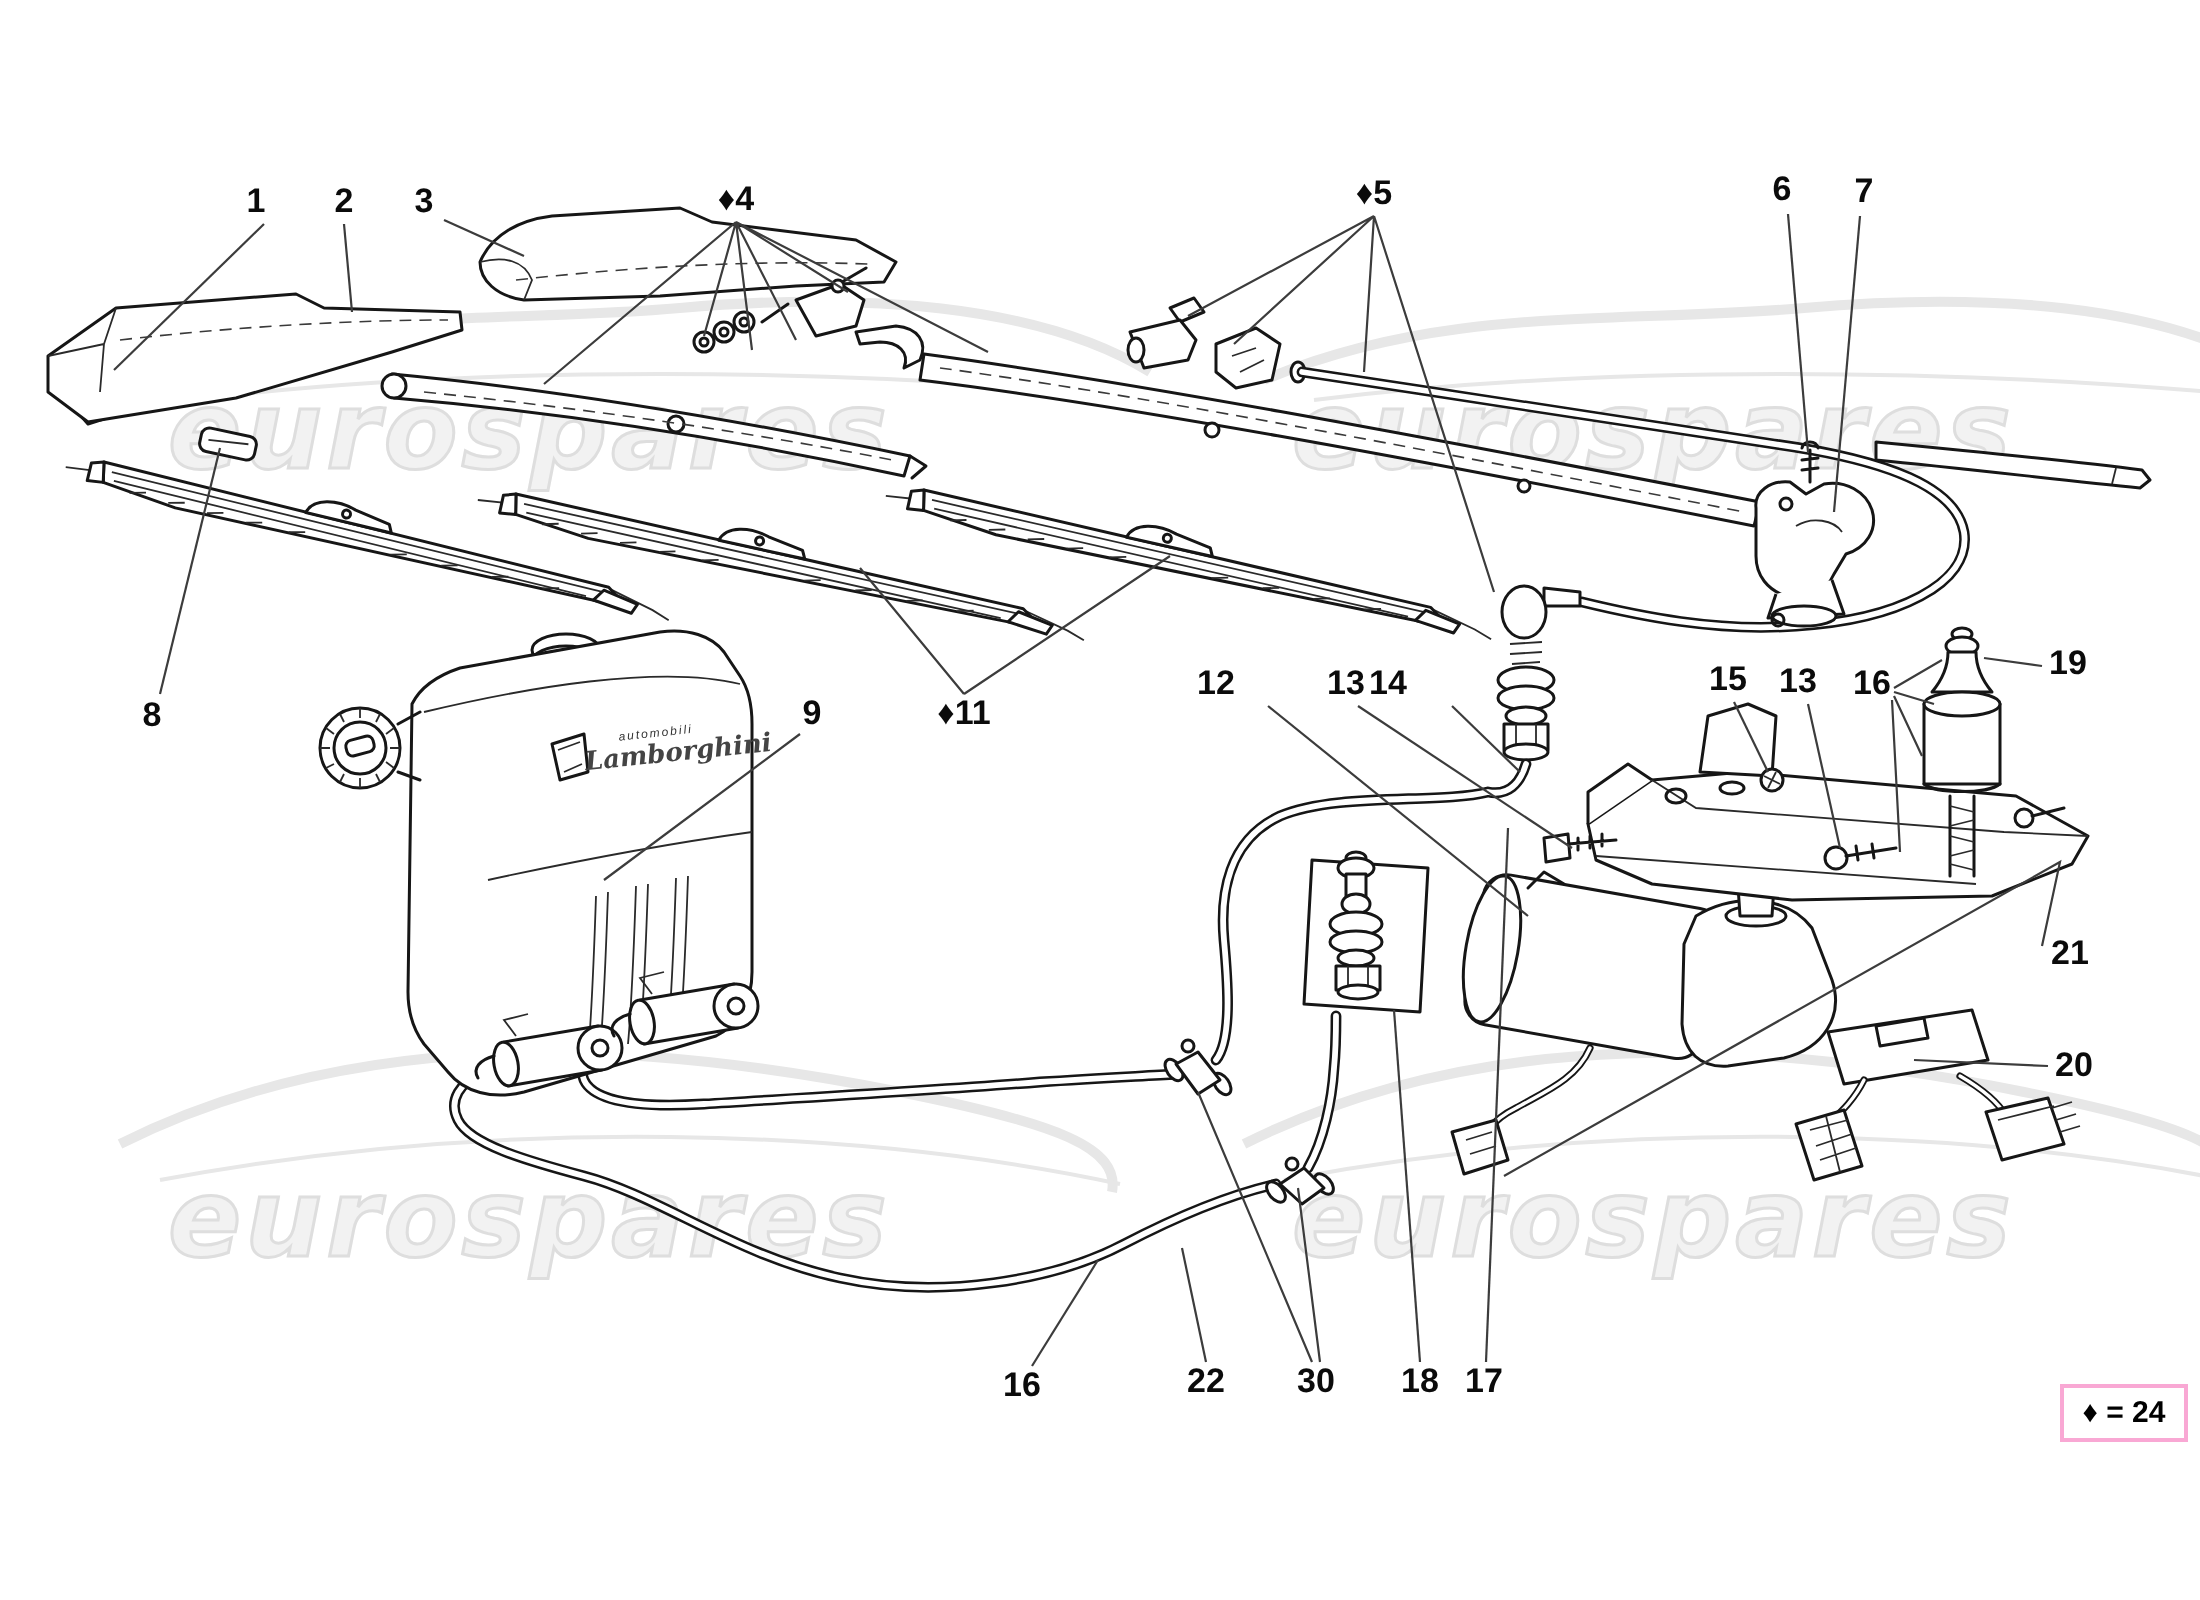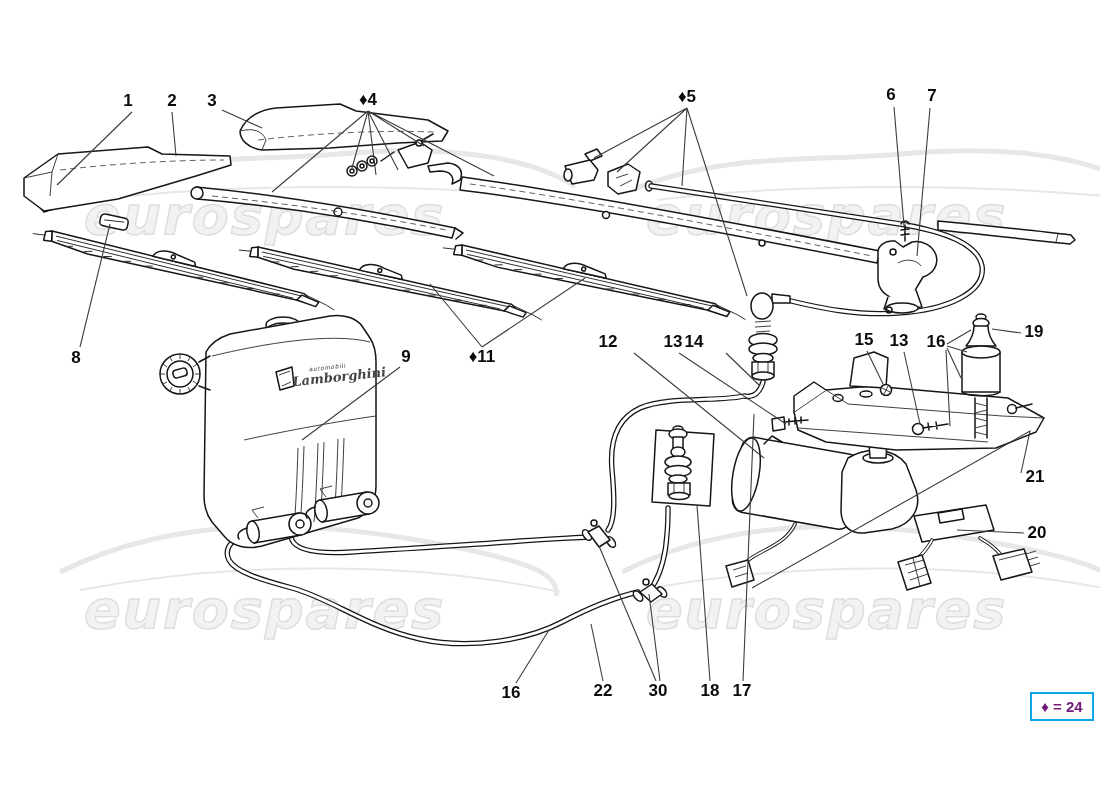--- a/index.html
+++ b/index.html
@@ -19,22 +19,22 @@
   .tube-in{stroke:#ffffff;stroke-width:2.9;fill:none;stroke-linecap:round;}
   .cable-out{stroke:#161616;stroke-width:3.6;fill:none;stroke-linecap:round;}
   .cable-in{stroke:#ffffff;stroke-width:1.7;fill:none;stroke-linecap:round;}
   .swoosh{stroke:#e7e7e7;fill:none;}
   .leader{stroke:#3c3c3c;stroke-width:1.1;fill:none;}
   
   .callout{position:absolute;z-index:5;transform:translate(-50%,-50%);
            font-weight:bold;font-size:17px;color:#0b0b0b;white-space:nowrap;}
   
   .legend{position:absolute;z-index:5;left:1030px;top:692px;width:60px;height:25px;
-          border:2px solid #0ea5e9;display:flex;align-items:center;justify-content:center;
-          font-weight:bold;font-size:15px;color:#701a75;background:#fff;}
+          border:2px solid #f9a8d4;display:flex;align-items:center;justify-content:center;
+          font-weight:bold;font-size:15px;color:#000000;background:#fff;}
   
   .logo{position:absolute;z-index:3;left:292px;top:364px;width:80px;text-align:left;
         transform:rotate(-6deg);color:#333;}
   .logo .l1{font-size:6px;letter-spacing:1px;font-style:italic;margin-left:18px;}
   .logo .l2{font-family:"DejaVu Serif",serif;font-style:italic;font-weight:bold;
             font-size:13px;color:#444;}
 </style>
 </head>
 <body>
 

